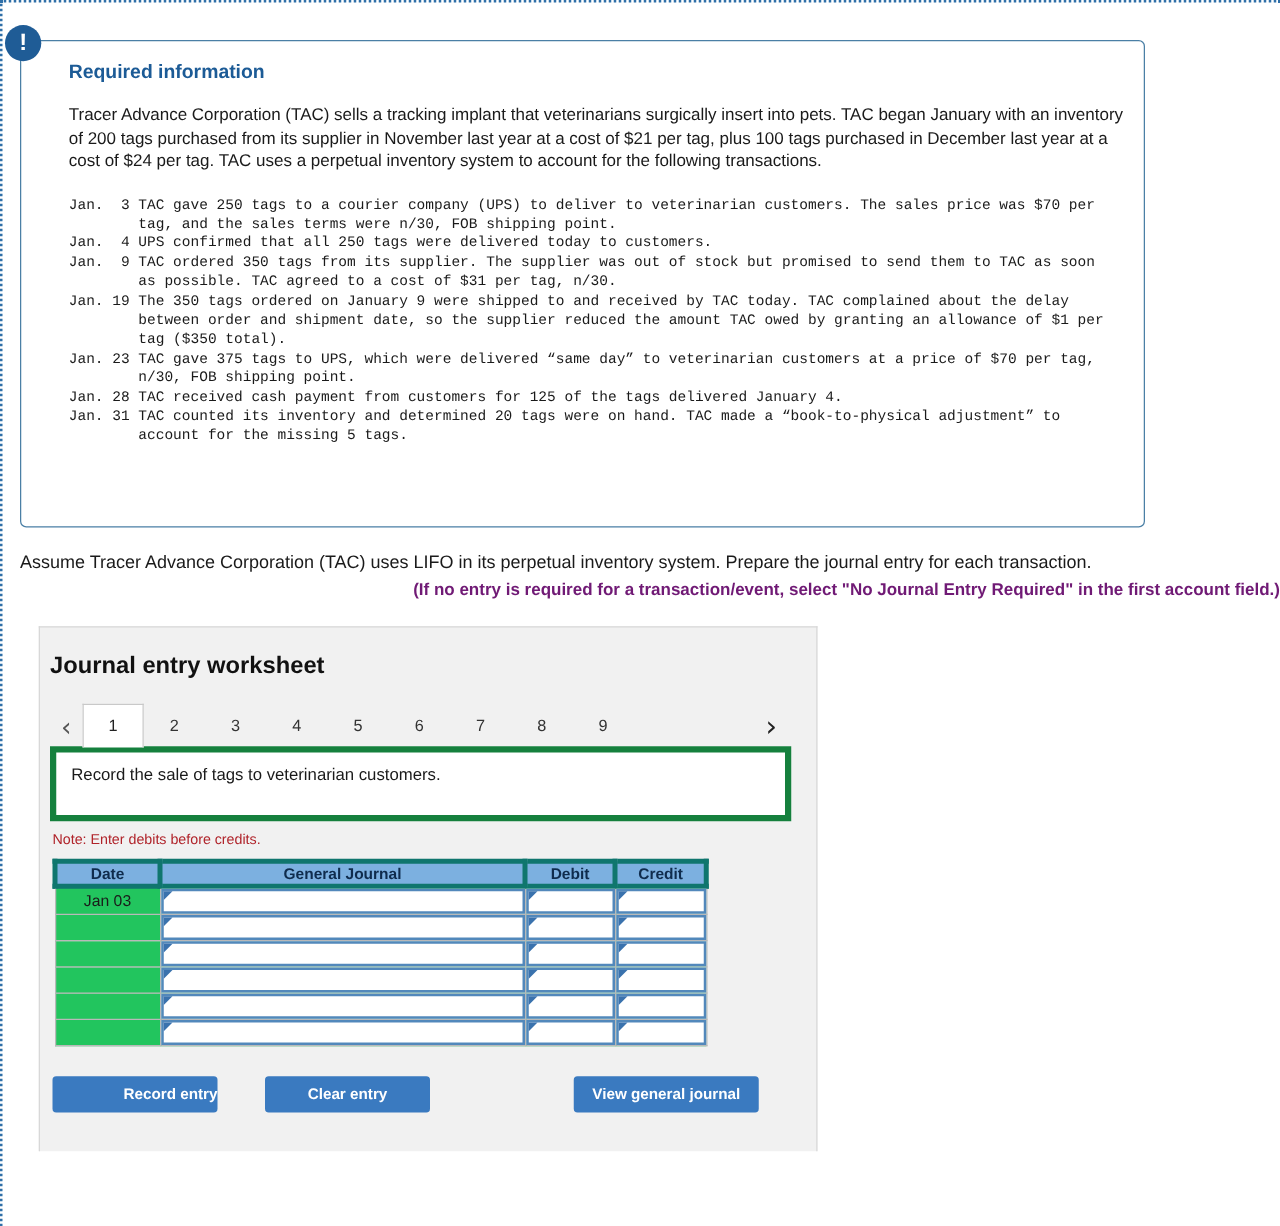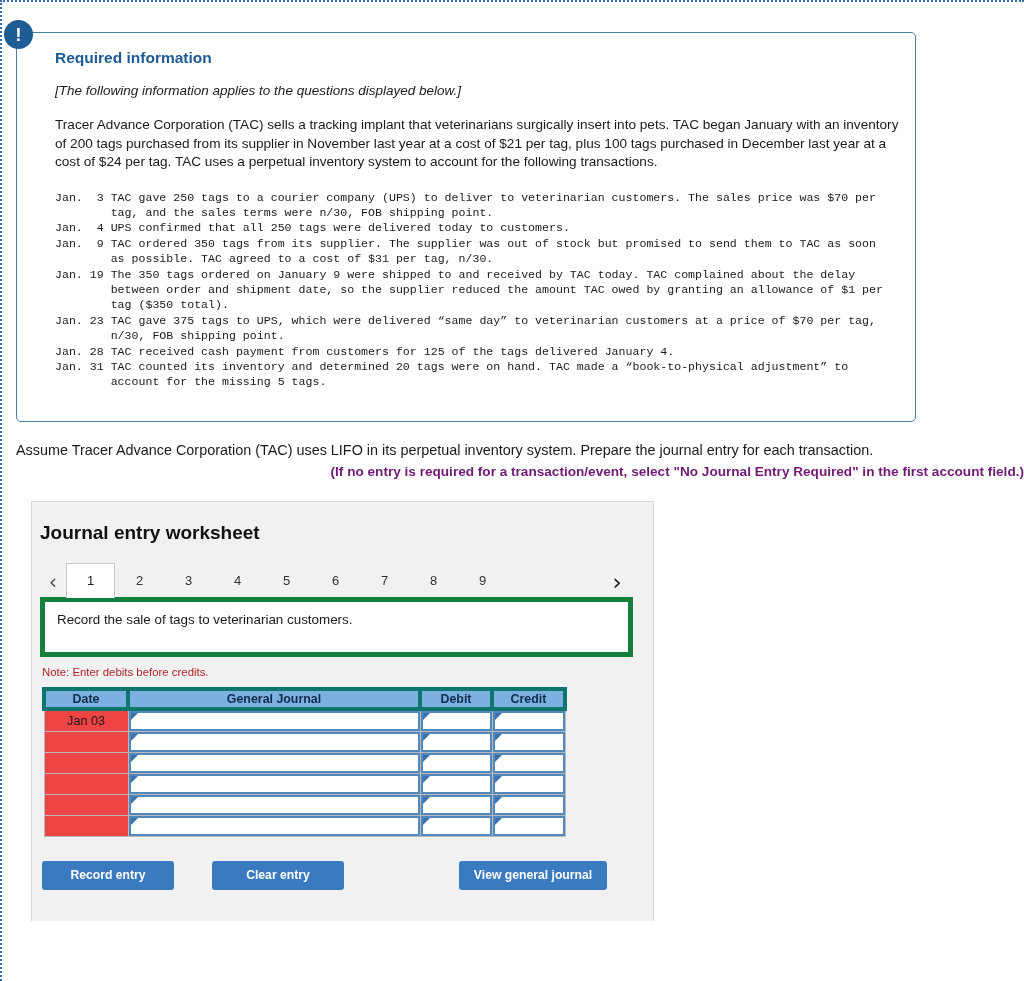--- a/index.html
+++ b/index.html
@@ -211,21 +211,21 @@
     color: #0f2c4d;
     font-size: 12.4px;
     font-weight: bold;
     height: 20px;
     padding: 1px 0;
   }
   table.journal td {
     border: 1px solid #b9b9b9;
     height: 21px;
     padding: 0;
-    background: #ef4444;
+    background: #22c55e;
   }
   td.date-cell {
     text-align: center;
     font-size: 12.6px;
     color: #1a1a1a;
   }
   td.input-cell {
     border: none;
     padding: 1px 1px 1px 0;
   }
@@ -248,35 +248,34 @@
   .col-debit  { width: 72px; }
   .col-credit { width: 73px; }
 
   
   .ws-actions {
     display: flex;
     align-items: center;
     margin: 24px 0 0 2px;
     padding-bottom: 30px;
   }
-  #record-entry  { width: 132px; padding: 0; }
+  #record-entry  { width: 132px; padding: 0; text-align: right; }
   #clear-entry   { width: 132px; padding: 0; margin-left: 38px; }
   #view-general-journal { width: 148px; padding: 0; margin-left: auto; margin-right: 26px; }
 </style>
 </head>
 <body>
 
 <div id="page">
 
   
   <div class="info-wrap">
     <div class="alert-badge">!</div>
     <div class="info-box">
       <div class="req-title">Required information</div>
-      <div class="req-sub">[The following information applies to the questions displayed below.]</div>
       <div class="req-body">Tracer Advance Corporation (TAC) sells a tracking implant that veterinarians surgically insert into pets. TAC began January with an inventory of 200 tags purchased from its supplier in November last year at a cost of $21 per tag, plus 100 tags purchased in December last year at a cost of $24 per tag. TAC uses a perpetual inventory system to account for the following transactions.</div>
       <div class="tx-list">Jan.  3 TAC gave 250 tags to a courier company (UPS) to deliver to veterinarian customers. The sales price was $70 per
         tag, and the sales terms were n/30, FOB shipping point.
 Jan.  4 UPS confirmed that all 250 tags were delivered today to customers.
 Jan.  9 TAC ordered 350 tags from its supplier. The supplier was out of stock but promised to send them to TAC as soon
         as possible. TAC agreed to a cost of $31 per tag, n/30.
 Jan. 19 The 350 tags ordered on January 9 were shipped to and received by TAC today. TAC complained about the delay
         between order and shipment date, so the supplier reduced the amount TAC owed by granting an allowance of $1 per
         tag ($350 total).
 Jan. 23 TAC gave 375 tags to UPS, which were delivered “same day” to veterinarian customers at a price of $70 per tag,

